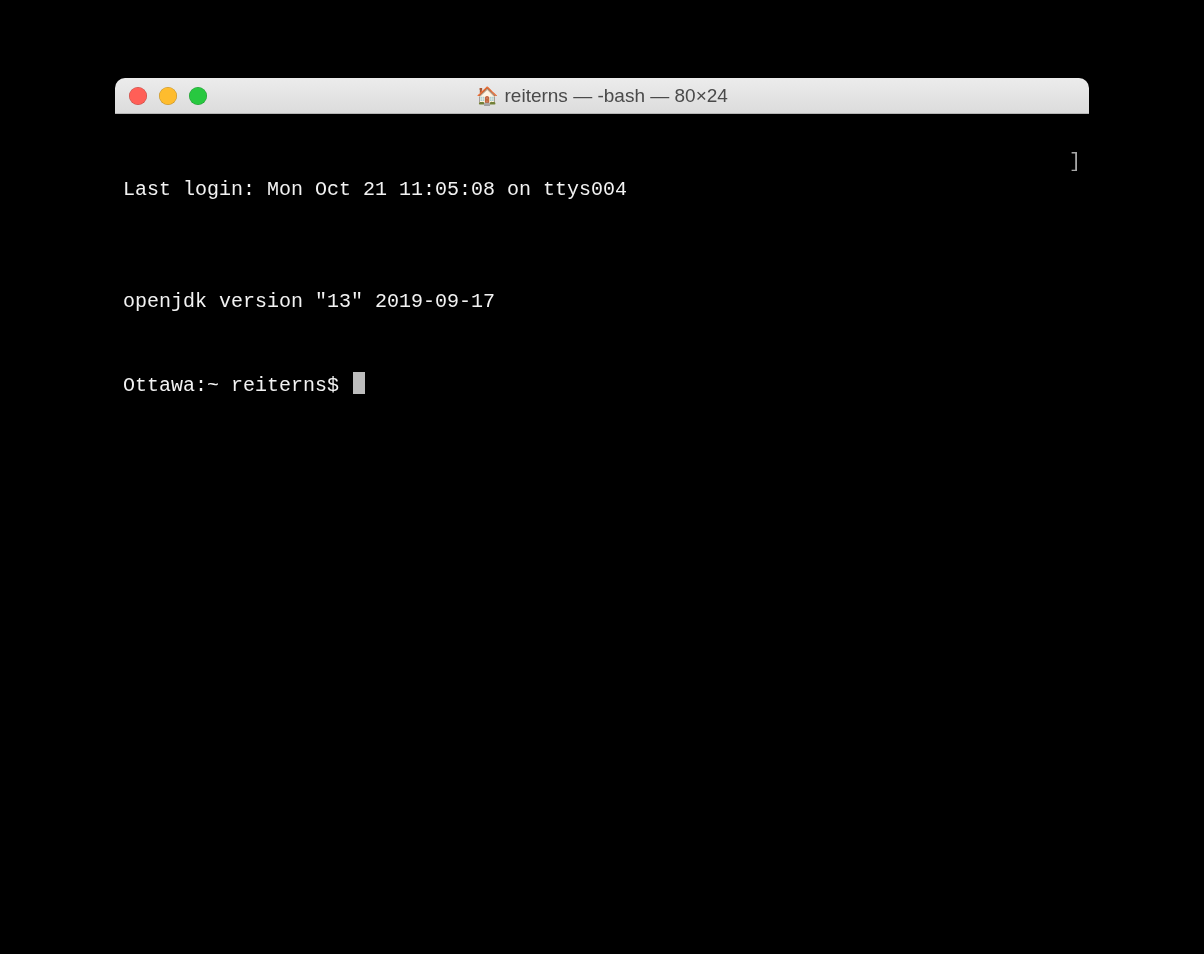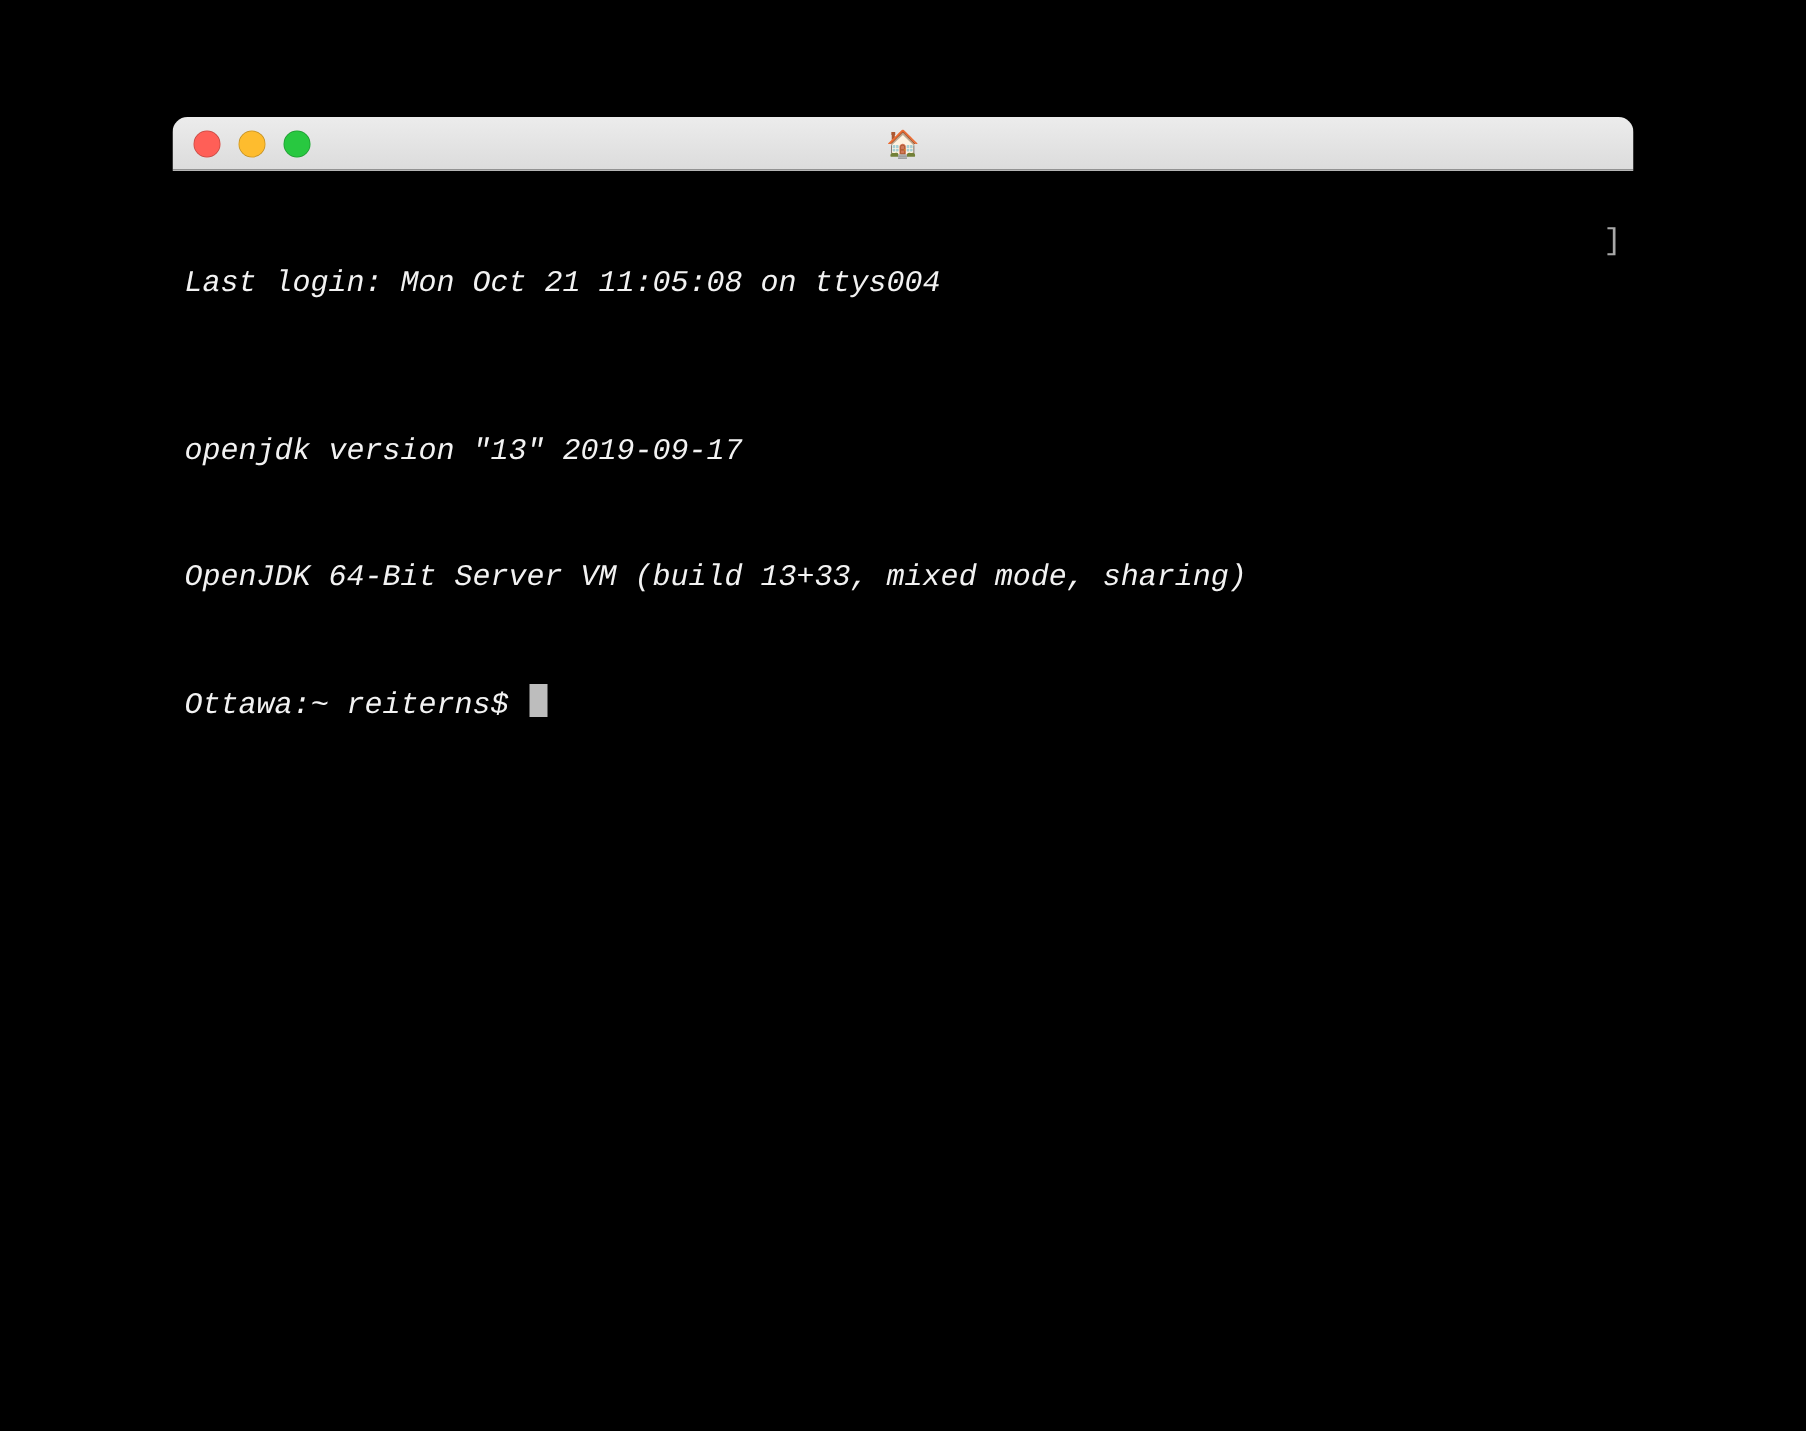--- a/index.html
+++ b/index.html
@@ -62,21 +62,21 @@
       background: #000;
       color: #f2f2f2;
       font-family: "SF Mono", Menlo, Consolas, "Liberation Mono", monospace;
       font-size: 20px;
       line-height: 28px;
       padding: 6px 8px 8px 8px;
       white-space: pre;
       overflow: hidden;
       position: relative;
     }
-    .line { white-space: pre; font-style: italic; }
+    .line { white-space: pre; }
     .right-bracket {
       position: absolute;
       right: 8px;
       top: 34px;
       color: #a8a8a8;
     }
     .left-bracket { color: #e0e0e0; }
     .cursor-block {
       display: inline-block;
       width: 12px; height: 22px;
@@ -90,23 +90,23 @@
 
 <div class="window">
   <div class="titlebar">
     <div class="traffic-lights">
       <div class="tl red"></div>
       <div class="tl yellow"></div>
       <div class="tl green"></div>
     </div>
     <div class="title">
       <span class="home-icon">🏠</span>
+      <span>reiterns — -bash — 80×24</span>
     </div>
   </div>
 
   <div class="terminal-body">
     <div class="line">Last login: Mon Oct 21 11:05:08 on ttys004</div>
     <span class="right-bracket">]</span>
     <div class="line">openjdk version "13" 2019-09-17</div>
-    <div class="line">OpenJDK 64-Bit Server VM (build 13+33, mixed mode, sharing)</div>
     <div class="line"><span>Ottawa:~ reiterns$ </span><span class="cursor-block"></span></div>
   </div>
 </div>
 
 </body></html>

